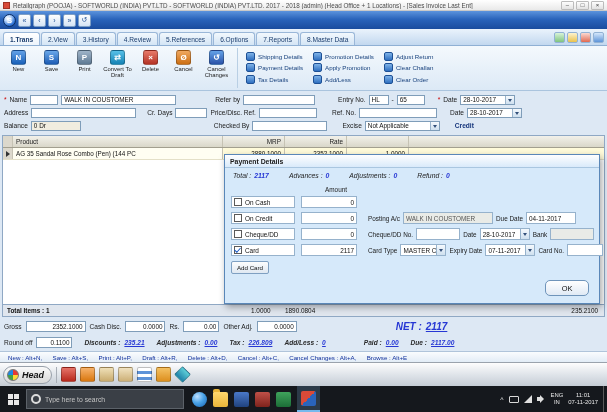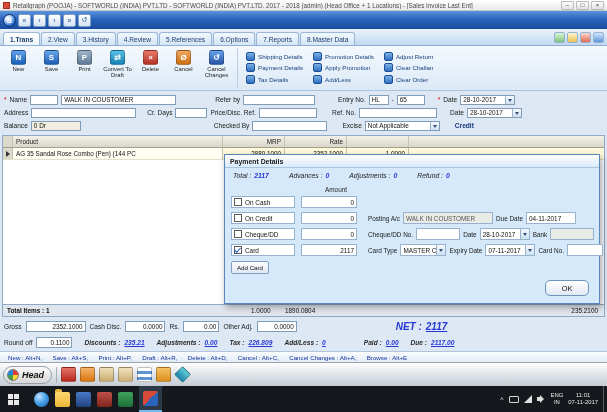--- a/index.html
+++ b/index.html
@@ -488,20 +488,24 @@
 
   <div class="taskbar">
     <div class="tb-start">
       <span class="win-logo">
           <i></i>
           <i></i>
           <i></i>
           <i></i>
         </span>
     </div>
+    <div class="tb-search">
+      <span class="cortana"></span>
+      <input placeholder="Type here to search" style="">
+    </div>
     <div class="tb-icons">
       <div class="tbi tbi-browser"></div>
       <div class="tbi tbi-folder"></div>
       <div class="tbi tbi-blue"></div>
       <div class="tbi tbi-red"></div>
       <div class="tbi tbi-green"></div>
       <div class="tb-active">
           <div class="tbi tbi-app"></div>
         </div>
     </div>

